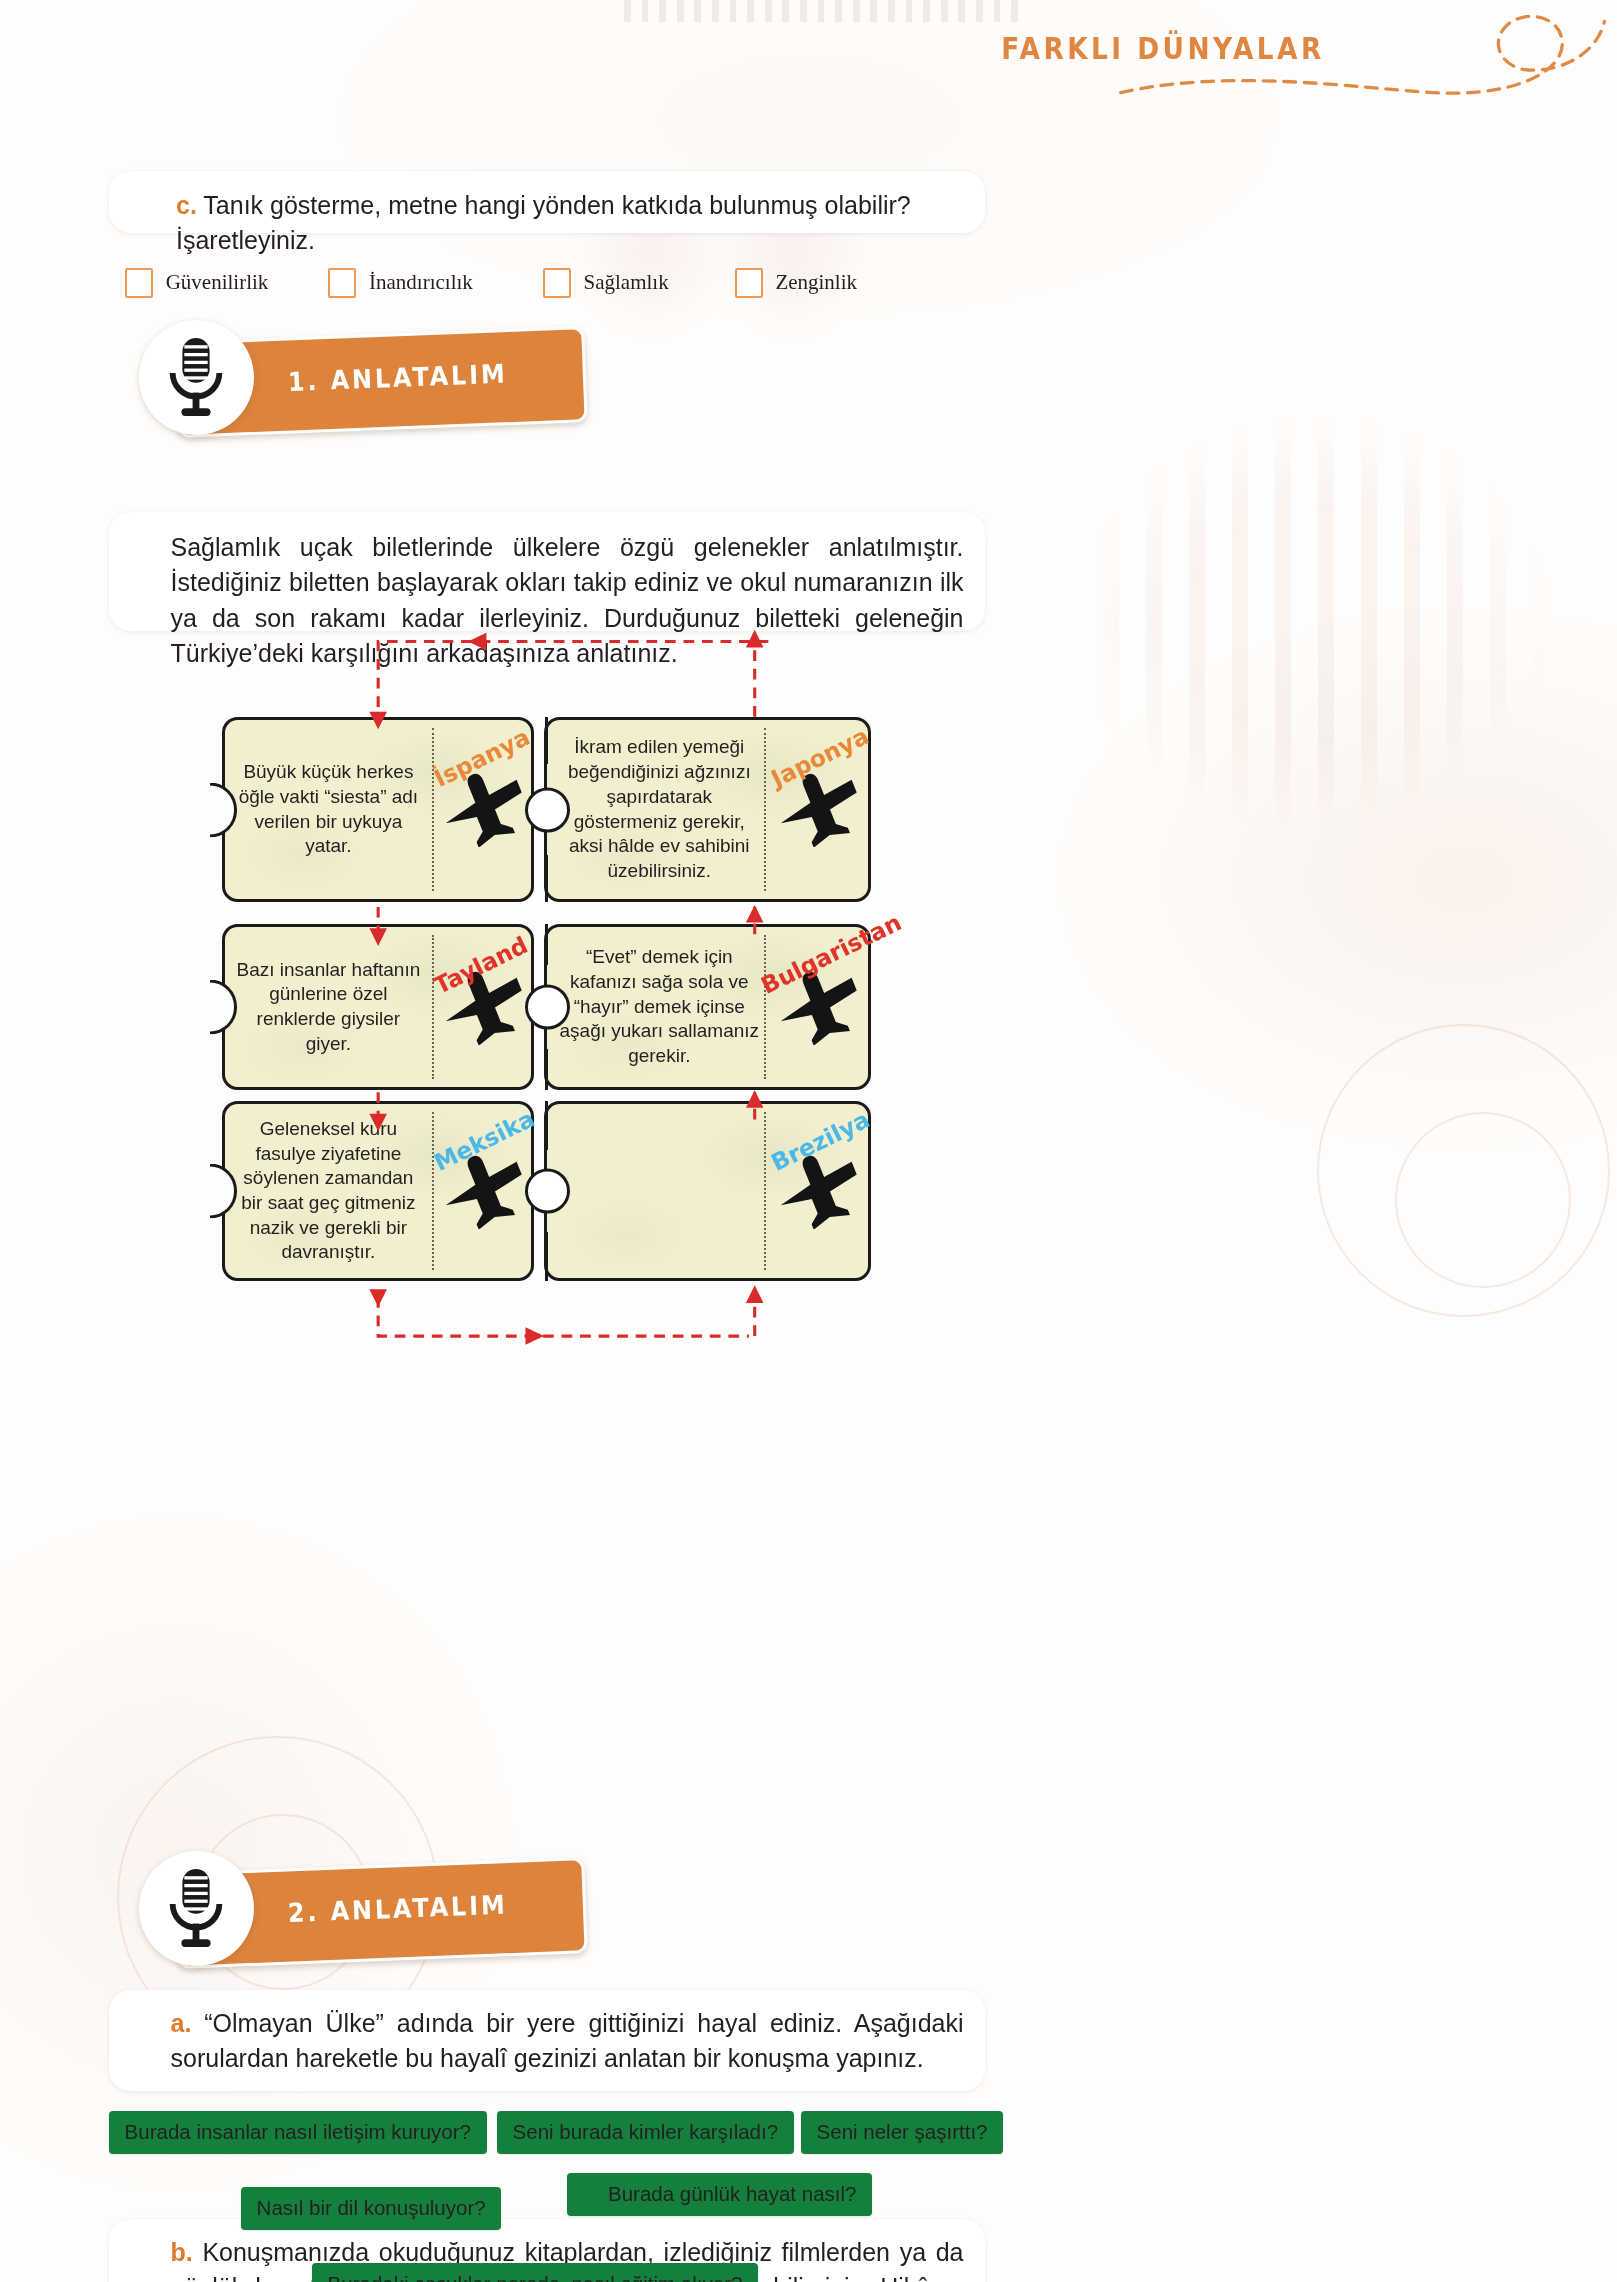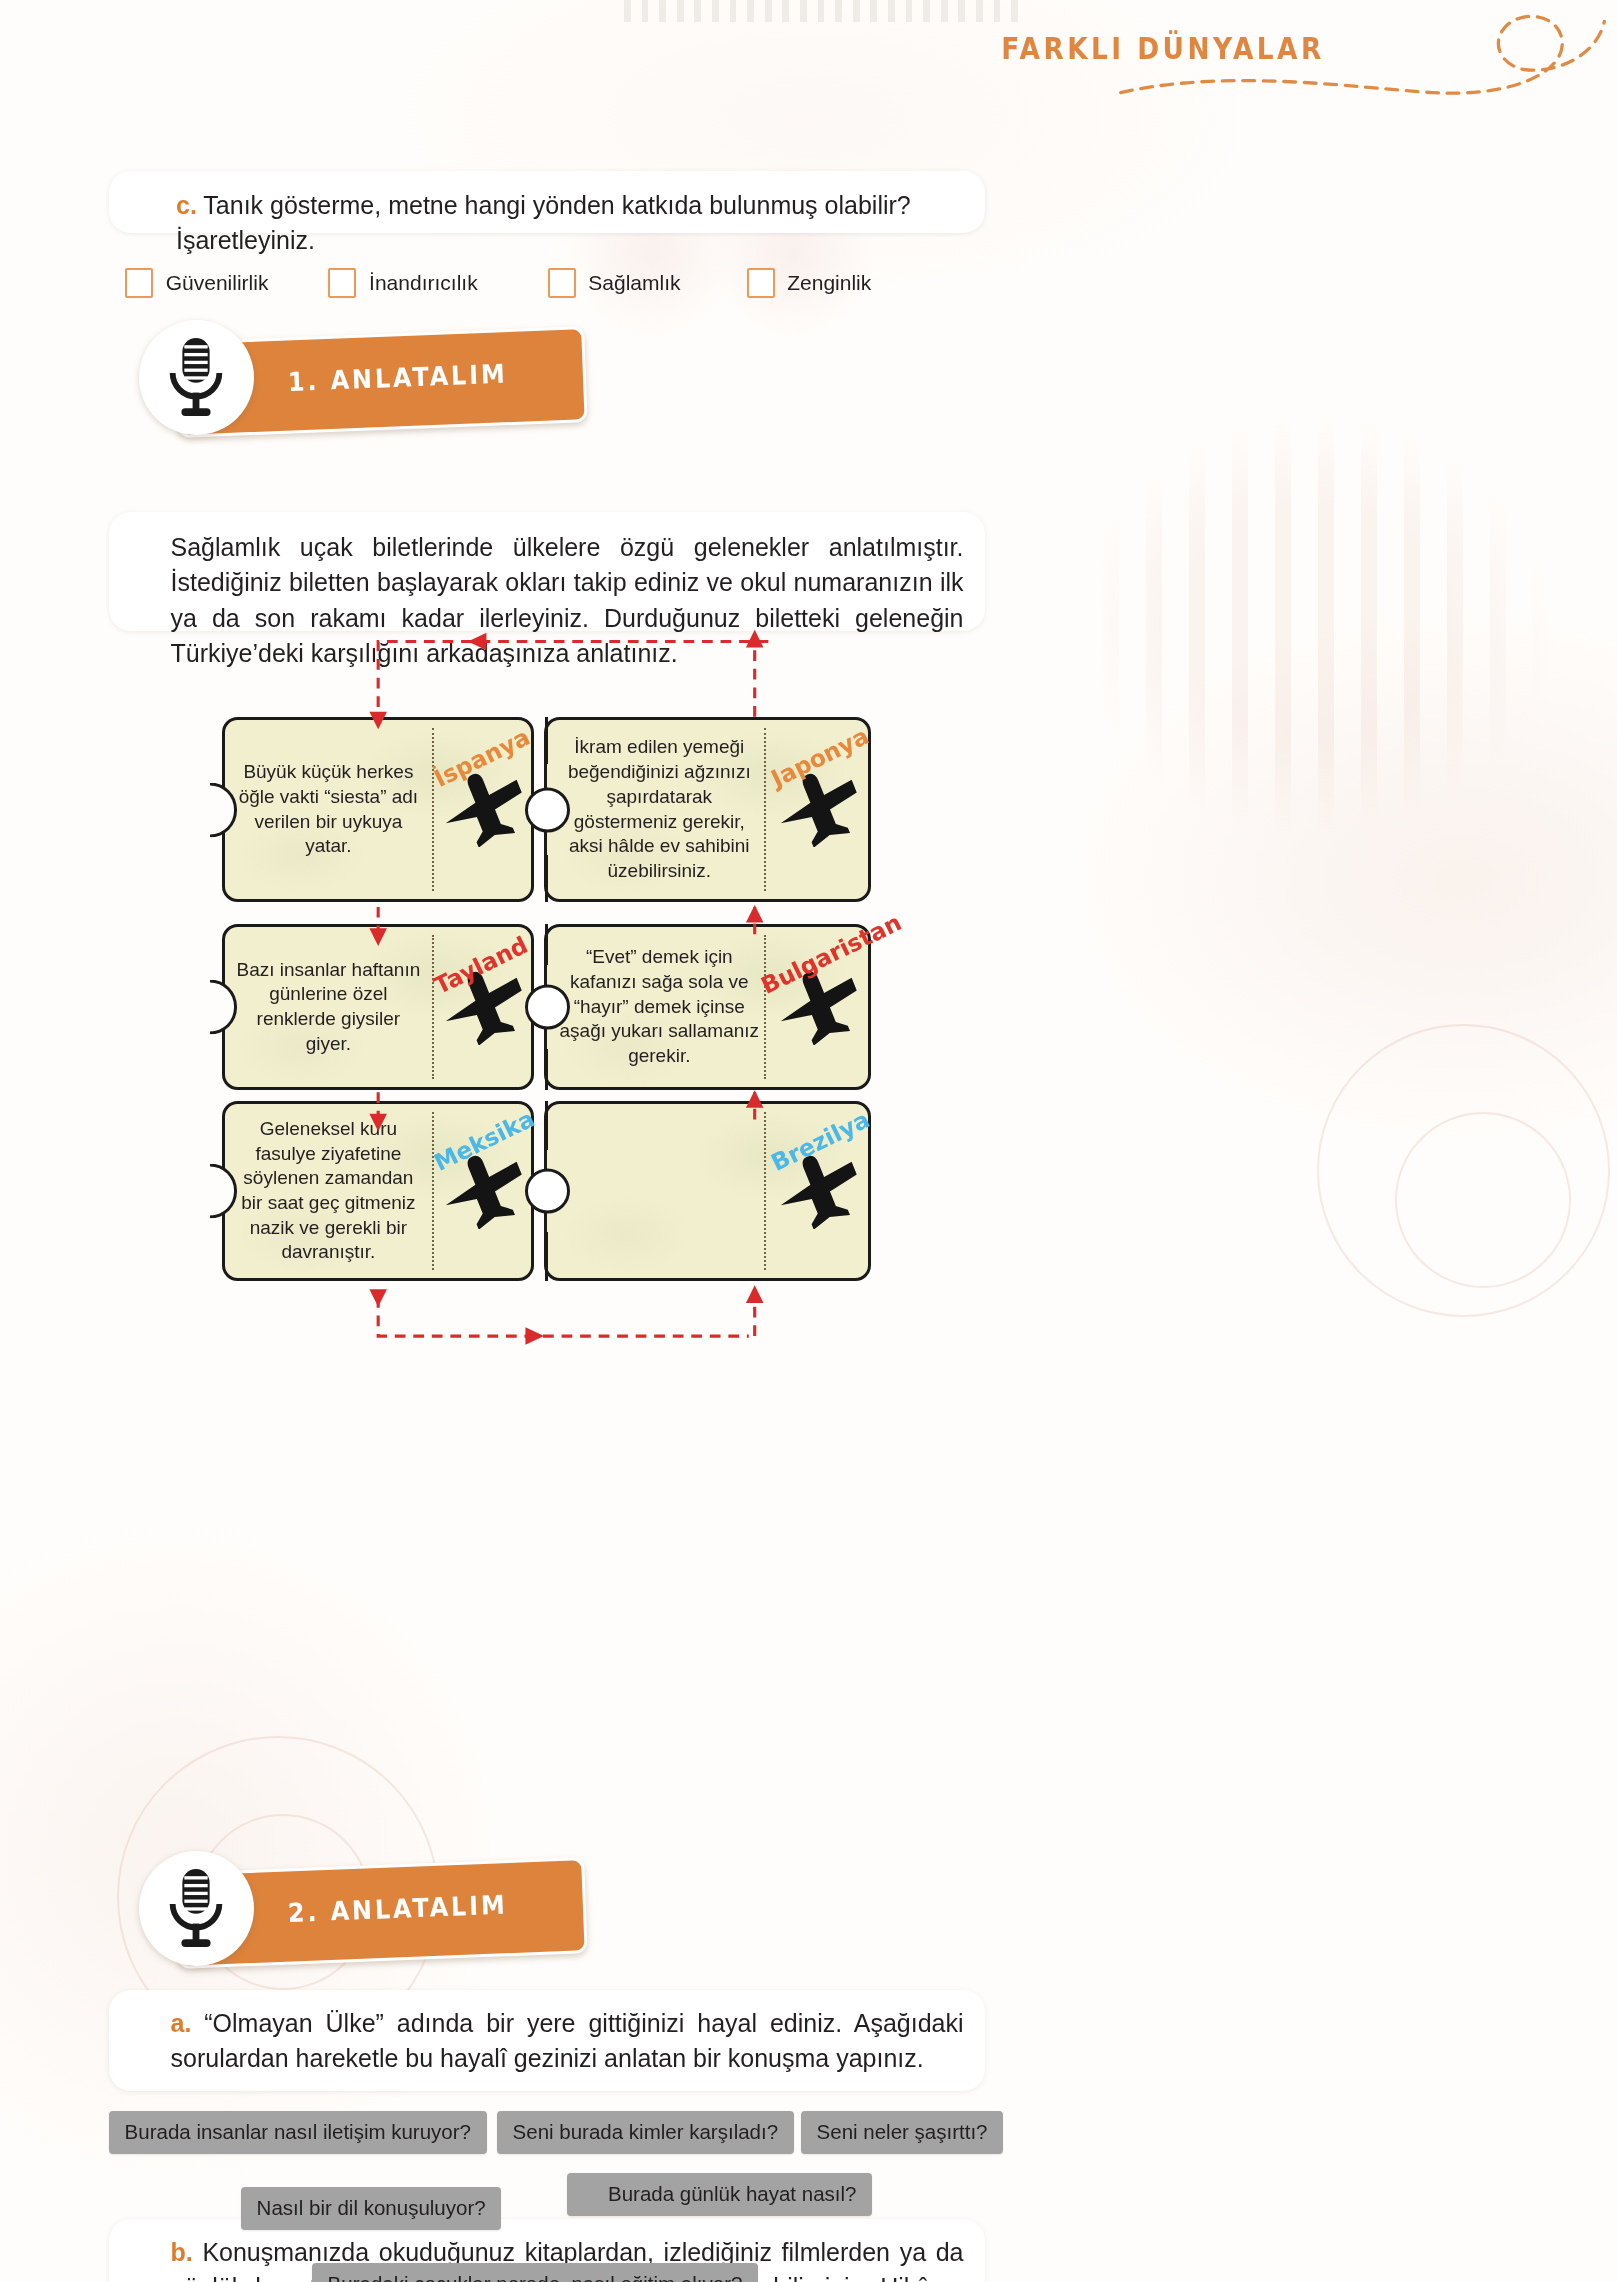--- a/index.html
+++ b/index.html
@@ -77,21 +77,21 @@
   #card-2a{ left:109px; top:1990px; width:876px; height:101px; padding:15.6px 21.5px 0 21.5px; }
 
   
   .just{ text-align:justify; text-justify:inter-word; }
 
   
   .check-row{ position:absolute; left:125px; top:261px; width:878px; height:43px; z-index:4;
               display:flex; align-items:center; }
   .check-item{ display:flex; align-items:center; gap:12.7px; }
   .cb{ width:28px; height:30px; border:2.9px solid #EE9A55; background:#FFFFFF; border-radius:2px; }
-  .cb-label{ font-size:21px; color:#231F20; }
+  .cb-label{ font-size:21px; color:#231F20;font-family:Liberation Serif, serif; }
   .sp1{ width:60px; } .sp2{ width:70px; } .sp3{ width:66px; }
 
   
   .banner{ position:absolute; z-index:6; width:478px; height:137px; }
   .banner-plate{
     position:absolute; left:59px; top:21.5px; width:410px; height:96px;
     background:#DD833C; border:3.9px solid #FFFFFF; border-radius:11.7px;
     transform:rotate(-2.2deg);
     box-shadow:0 2.9px 6.8px rgba(120,90,60,.28);
   }
@@ -186,21 +186,21 @@
   .plane{ position:absolute; z-index:8; }
   .tk-left  .plane{ left:213px; top:48%; transform:translateY(-50%); }
   .tk-right .plane{ left:226px; top:48%; transform:translateY(-50%); }
 
   
   .arrows{ position:absolute; left:222px; top:624px; width:683px; height:1112px; z-index:7; pointer-events:none;}
 
   
   .chips{ position:absolute; left:109px; top:2111px; width:878px; height:0; z-index:5; }
   .chip{
-    position:absolute; background:#a3a3a3; border-radius:3.9px;
+    position:absolute; background:#15803d; border-radius:3.9px;
     font-size:20.5px; color:#231F20; padding:8.8px 15.6px 9.8px 15.6px; white-space:nowrap;
     box-shadow:0 1px 2px rgba(150,120,110,.18);
   }
 </style>
 </head>
 <body>
 
 <div class="bg-wash"></div>
 <div class="bg-topstrip"></div>
 <div class="bg-film"></div>

